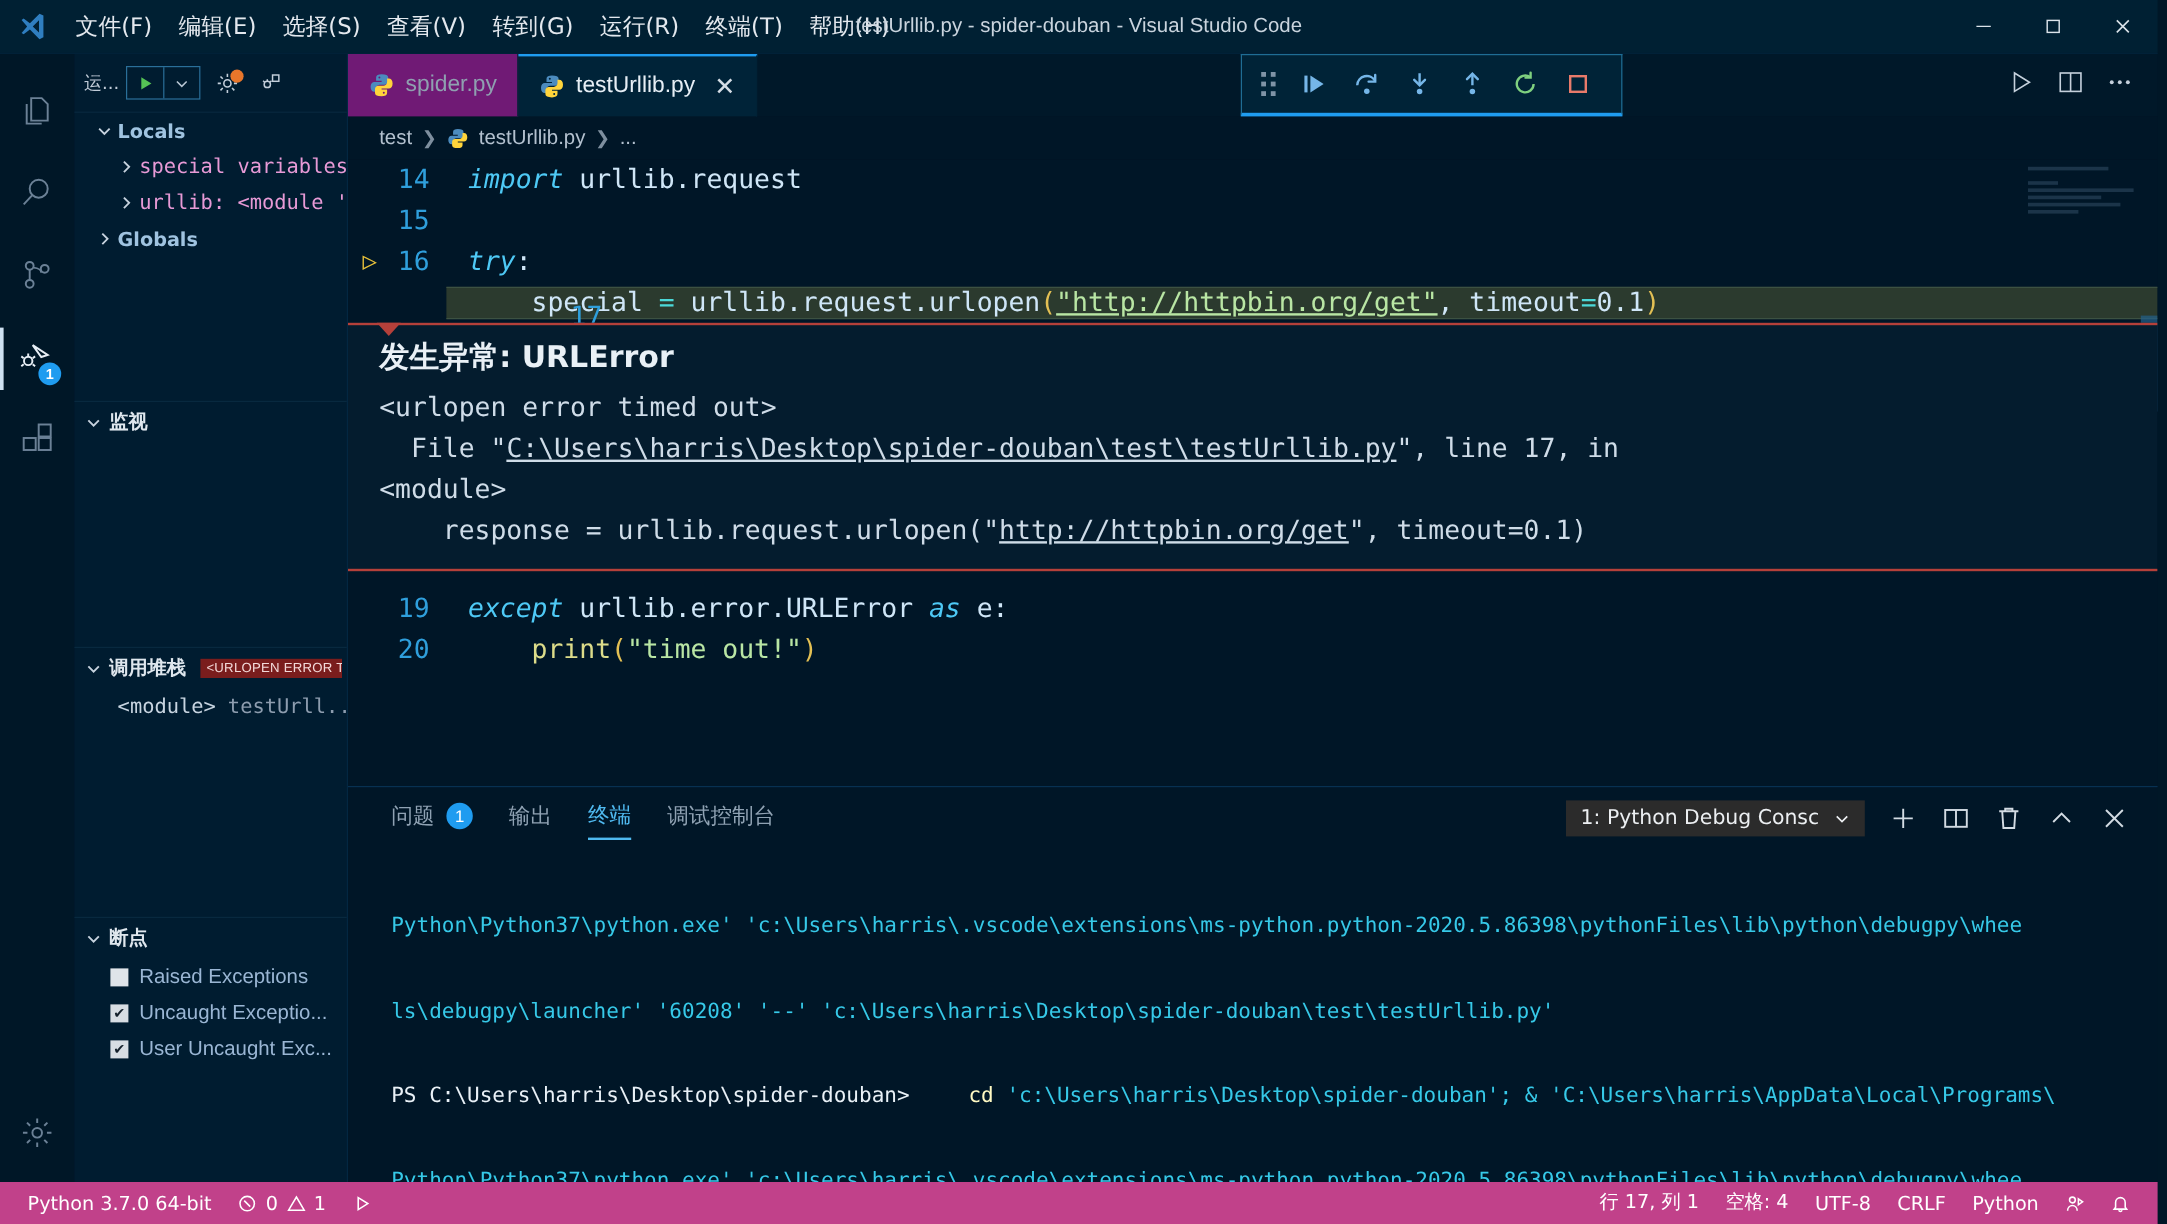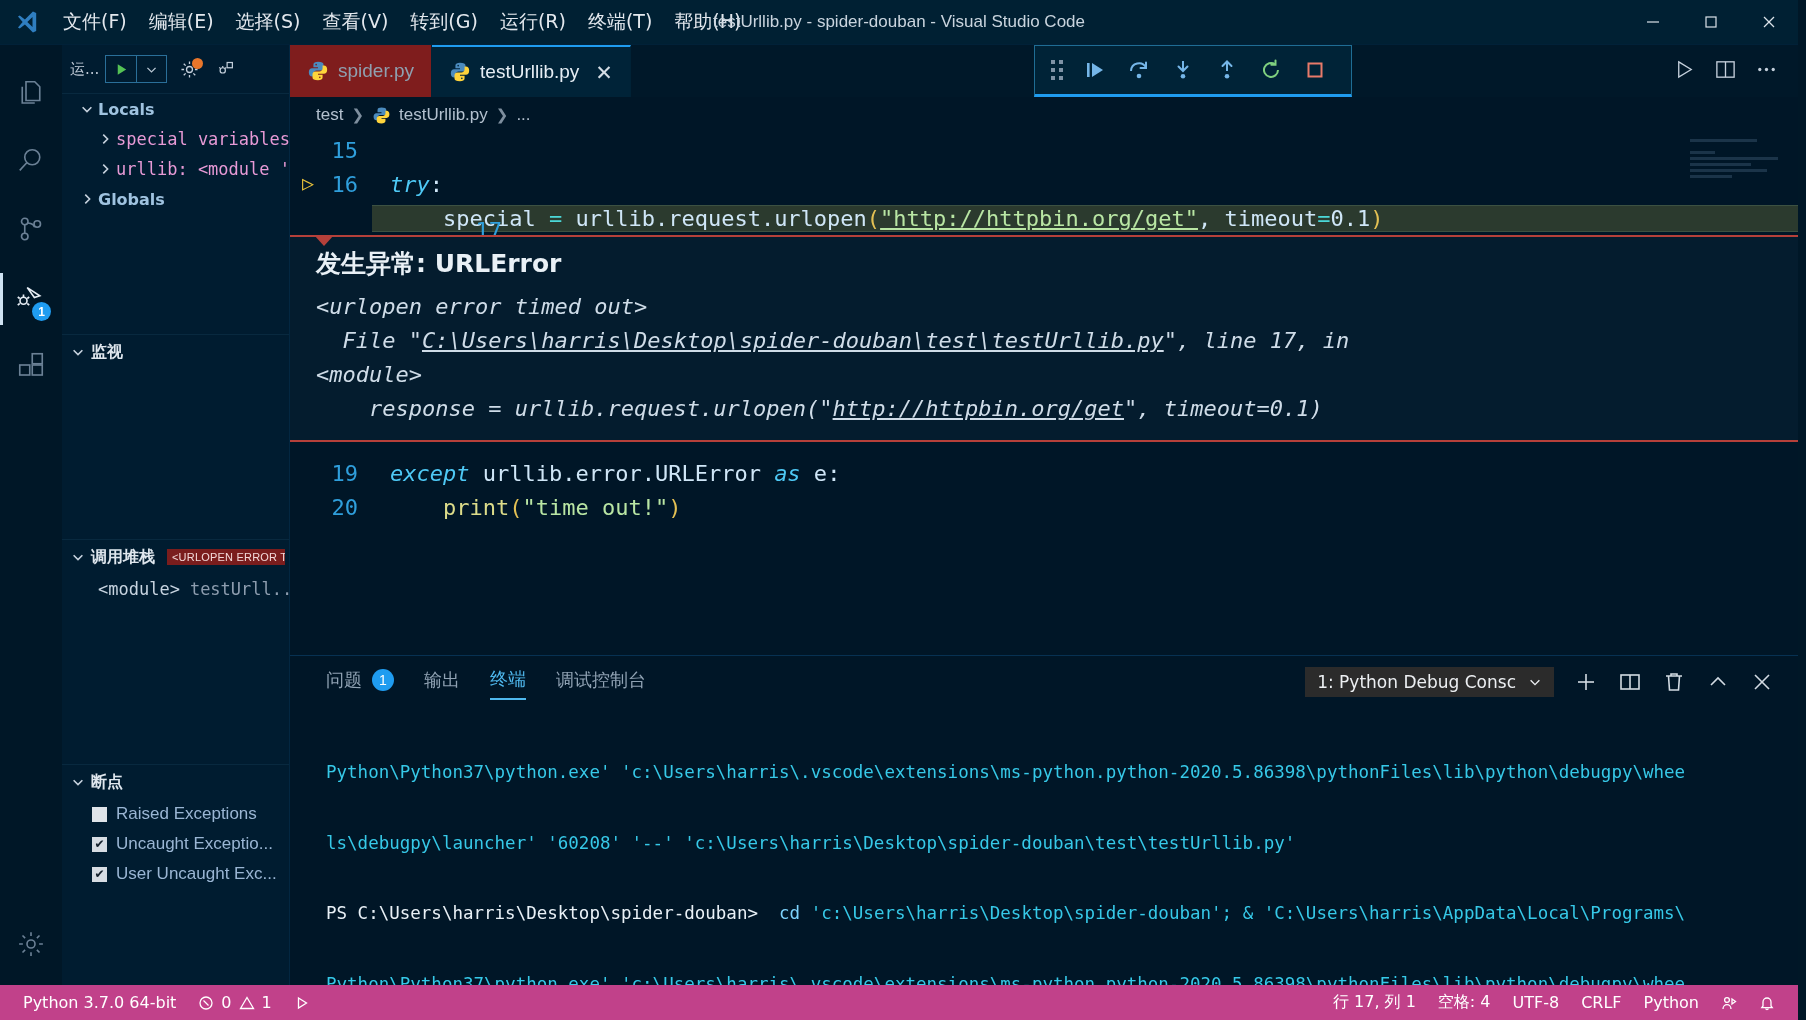--- a/index.html
+++ b/index.html
@@ -107,21 +107,21 @@
   }
   .bp-box.off { background:#dfe4e9; }
   .watch-body { height:170px; }
   .spacer-fill { flex:1; }
 
   
   .editor-area { flex:1; display:flex; flex-direction:column; min-width:0; background:#001627; }
   .tabs-row { height:52px; display:flex; background:#001829; align-items:stretch; position:relative; }
   .tab {
     display:flex; align-items:center; gap:9px; padding:0 17px; font-size:19px; color:#8fa0b0;
-    background:#7f1d1d; border-right:1px solid #002236; max-width:300px;
+    background:#701a75; border-right:1px solid #002236; max-width:300px;
   }
   .tab.active { background:#002338; color:#e6eef5; border-top:2px solid #1f9cf0; }
   .tab .pyicon { width:22px; height:22px; flex:none; }
   .tab .tclose { margin-left:7px; color:#d4dde5; font-size:21px; line-height:1; }
   .tabs-spacer { flex:1; }
   .tabs-actions { display:flex; align-items:center; gap:18px; padding:0 20px; color:#c4d0dc; }
   .tabs-actions svg { width:23px; height:23px; }
 
   
   .debug-toolbar {
@@ -175,21 +175,21 @@
   .exc-widget::before{
     content:""; position:absolute; top:-2px; left:24px; width:0; height:0;
     border-left:10px solid transparent; border-right:10px solid transparent; border-top:11px solid #b5403a;
   }
   .exc-title {
     font-size:25px; font-weight:bold; color:#e9f0f6; padding-left:26px; margin-bottom:10px;
     font-family:"DejaVu Sans",sans-serif;
   }
   .exc-line {
     font-family:"DejaVu Sans Mono", monospace; font-size:22px; color:#cfdce8;
-    padding-left:26px; line-height:34px; white-space:pre-wrap; word-break:break-all;font-style:italic;
+    padding-left:26px; line-height:34px; white-space:pre-wrap; word-break:break-all;
   }
   .exc-link { text-decoration:underline; color:#cfdce8; }
 
   .minimap {
     position:absolute; right:12px; top:6px; width:96px; height:160px; opacity:.35;
   }
   .mm-line { height:3px; background:#4d6e8a; margin-bottom:3px; }
   .editor-scrollbar {
     position:absolute; right:0; top:130px; width:14px; height:80px; background:#23618c; opacity:.7;
   }
@@ -215,21 +215,21 @@
   .pa-icon { color:#d2dbe3; display:flex; align-items:center; }
   .pa-icon svg { width:24px; height:24px; }
 
   .terminal {
     flex:1; padding:6px 0 0 36px; font-family:"DejaVu Sans Mono", monospace;
     font-size:17.5px; line-height:23.5px; color:#cfe9f5; overflow:hidden; white-space:pre-wrap;
     word-break:break-all;
   }
   .t-cyan { color:#36c9e8; }
   .t-white{ color:#e9f1f7; }
-  .t-yellow{ color:#7dd3fc; }
+  .t-yellow{ color:#fef9c3;margin-left:28px; }
 
   
   .statusbar {
     height:35px; min-height:35px; background:#c1418a; display:flex; align-items:center;
     color:#ffffff; font-size:16px; padding:0 12px; font-family:"DejaVu Sans",sans-serif;
   }
   .sb-seg { display:flex; align-items:center; gap:7px; padding:0 11px; height:35px; white-space:nowrap; }
   .sb-seg svg { width:16px; height:16px; }
   .sb-right { margin-left:auto; display:flex; align-items:center; }
 </style>
@@ -549,20 +549,24 @@
               <div class="mm-line" style="width:0%"></div>
             <div class="mm-line" style="width:26%"></div>
               <div class="mm-line" style="width:92%"></div>
             <div class="mm-line" style="width:64%"></div>
               <div class="mm-line" style="width:80%"></div>
             <div class="mm-line" style="width:44%"></div>
           </div>
           <div class="editor-scrollbar"></div>
 
           <div class="line">
+            <span class="gutter">14</span>
+            <span class="code-txt"><span class="kw">import</span><span class="id"> urllib.request</span></span>
+          </div>
+          <div class="line">
             <span class="gutter">15</span>
             <span class="code-txt"></span>
           </div>
           <div class="line">
             <span class="gutter">16</span>
             <span class="code-txt"><span class="kw">try</span><span class="punc">:</span></span>
           </div>
           <div class="line">
             <span class="gutter">
               <span class="dbg-arrow">▷</span>

